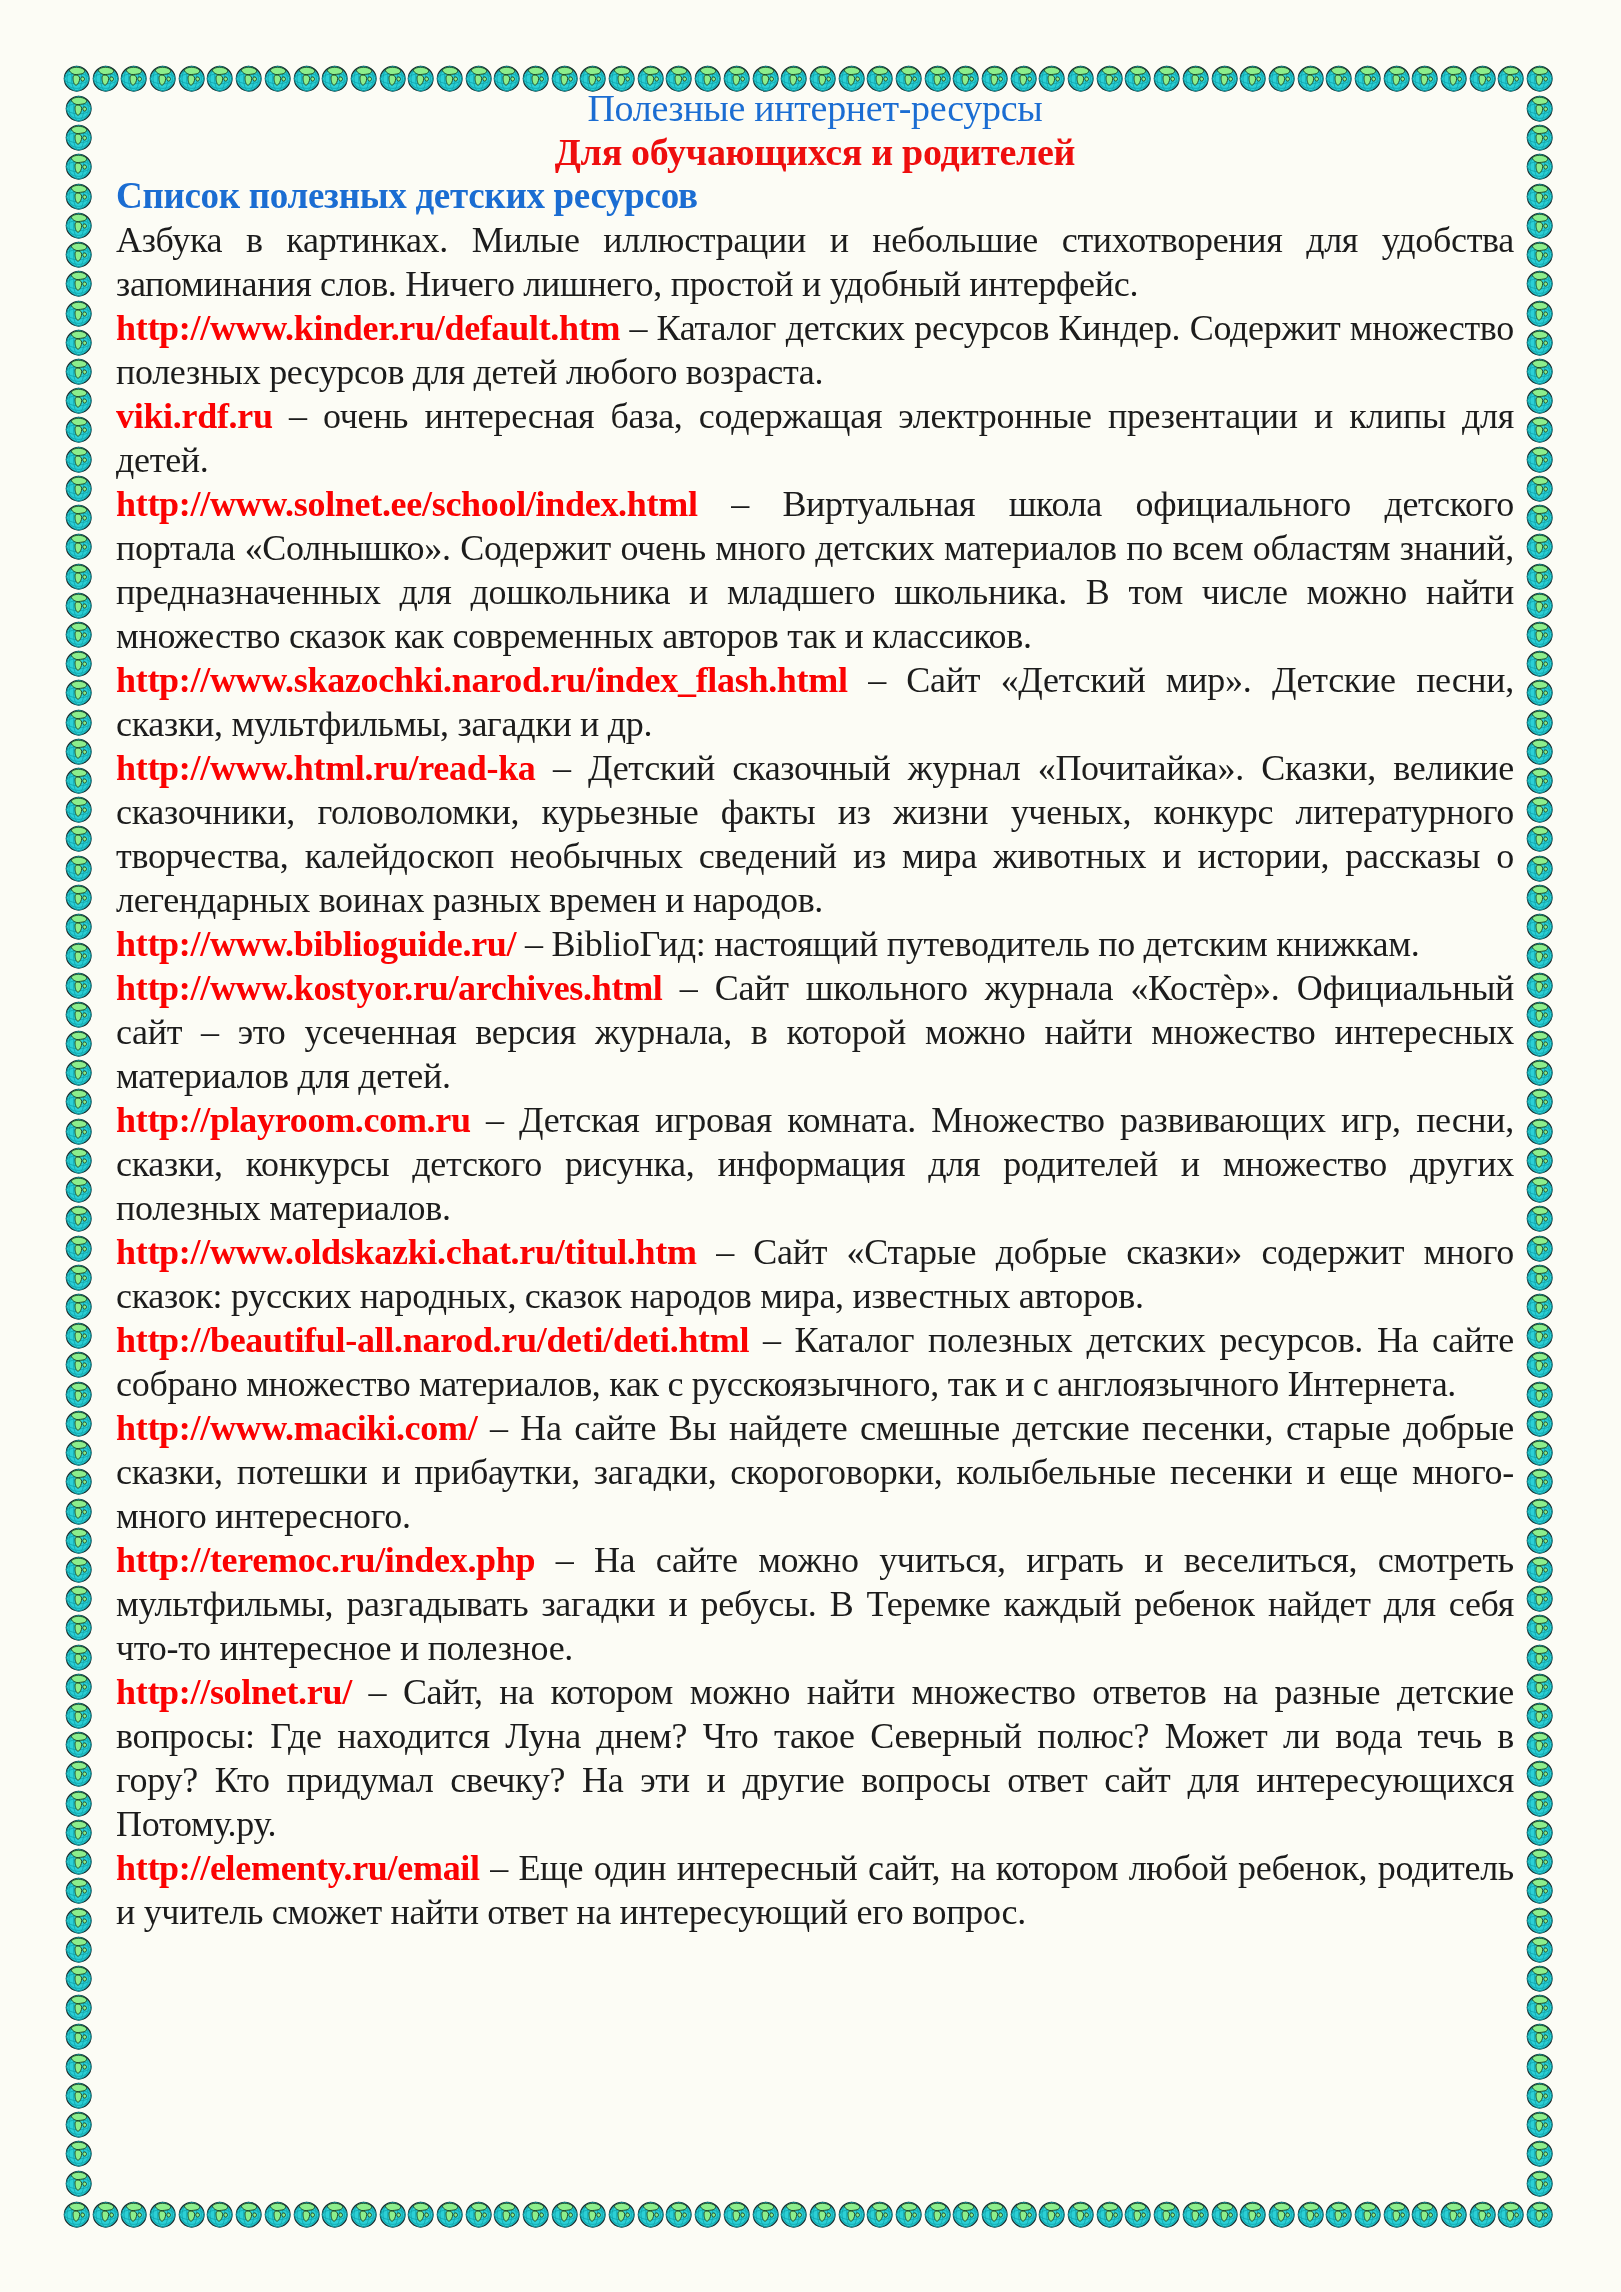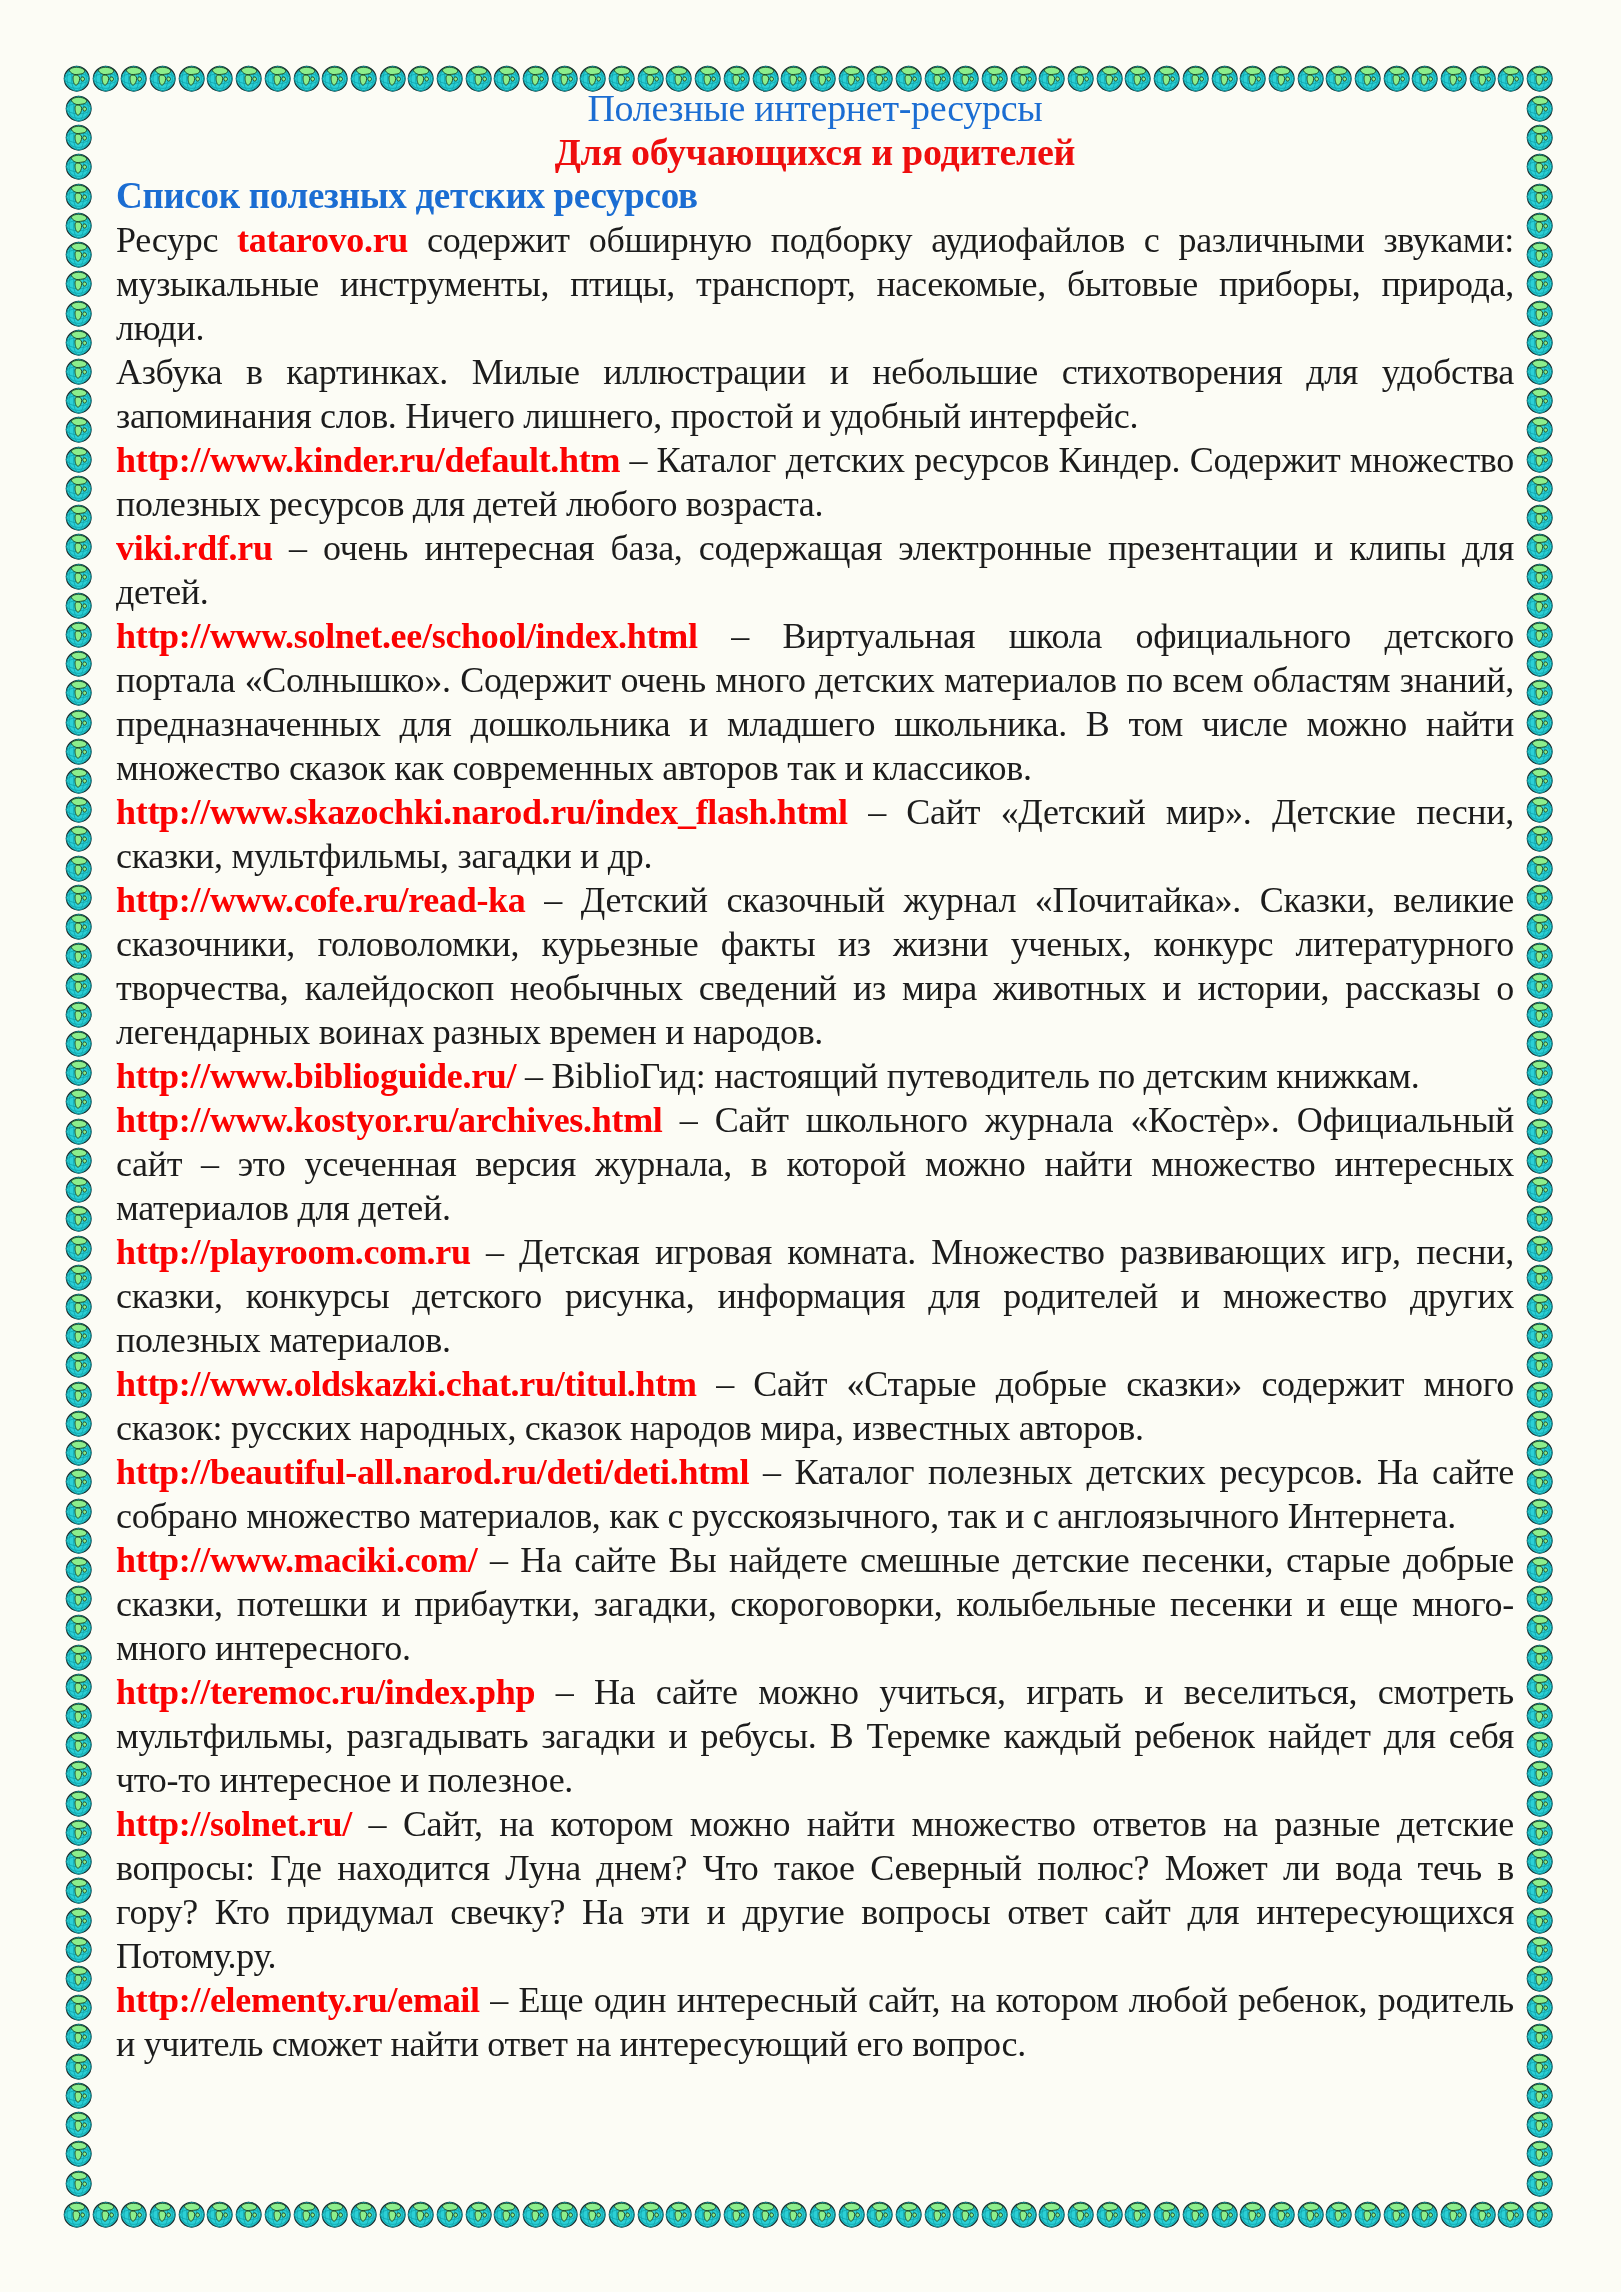--- a/index.html
+++ b/index.html
@@ -824,27 +824,26 @@
       <svg class="globe" viewBox="0 0 32 32">
         <use href="#globe-sym"></use>
       </svg>
     </div>
 
   <div class="content">
     <h1 class="title">Полезные интернет-ресурсы</h1>
     <h2 class="subtitle">Для обучающихся и родителей</h2>
     <h3 class="section-heading">Список полезных детских ресурсов</h3>
     <div id="paragraphs">
-        <p class="para"><span class="seg-plain">Ресурс </span><span class="seg-link">tatarovo.ru</span><span class="seg-plain"> содержит обширную подборку аудиофайлов с различными звуками: музыкальные инструменты, птицы, транспорт, насекомые, бытовые приборы, природа, люди.</span></p>
         <p class="para"><span class="seg-plain">Азбука в картинках. Милые иллюстрации и небольшие стихотворения для удобства запоминания слов. Ничего лишнего, простой и удобный интерфейс.</span></p>
         <p class="para"><span class="seg-link">http://www.kinder.ru/default.htm</span><span class="seg-plain"> – Каталог детских ресурсов Киндер. Содержит множество полезных ресурсов для детей любого возраста.</span></p>
         <p class="para"><span class="seg-link">viki.rdf.ru</span><span class="seg-plain"> – очень интересная база, содержащая электронные презентации и клипы для детей.</span></p>
         <p class="para"><span class="seg-link">http://www.solnet.ee/school/index.html</span><span class="seg-plain"> – Виртуальная школа официального детского портала «Солнышко». Содержит очень много детских материалов по всем областям знаний, предназначенных для дошкольника и младшего школьника. В том числе можно найти множество сказок как современных авторов так и классиков.</span></p>
         <p class="para"><span class="seg-link">http://www.skazochki.narod.ru/index_flash.html</span><span class="seg-plain"> – Сайт «Детский мир». Детские песни, сказки, мультфильмы, загадки и др.</span></p>
-        <p class="para"><span class="seg-link">http://www.cofe.ru/read-ka</span><span class="seg-plain"> – Детский сказочный журнал «Почитайка». Сказки, великие сказочники, головоломки, курьезные факты из жизни ученых, конкурс литературного творчества, калейдоскоп необычных сведений из мира животных и истории, рассказы о легендарных воинах разных времен и народов.</span></p>
+        <p class="para"><span class="seg-link">http://www.html.ru/read-ka</span><span class="seg-plain"> – Детский сказочный журнал «Почитайка». Сказки, великие сказочники, головоломки, курьезные факты из жизни ученых, конкурс литературного творчества, калейдоскоп необычных сведений из мира животных и истории, рассказы о легендарных воинах разных времен и народов.</span></p>
         <p class="para"><span class="seg-link">http://www.biblioguide.ru/</span><span class="seg-plain"> – BiblioГид: настоящий путеводитель по детским книжкам.</span></p>
         <p class="para"><span class="seg-link">http://www.kostyor.ru/archives.html</span><span class="seg-plain"> – Сайт школьного журнала «Костѐр». Официальный сайт – это усеченная версия журнала, в которой можно найти множество интересных материалов для детей.</span></p>
         <p class="para"><span class="seg-link">http://playroom.com.ru</span><span class="seg-plain"> – Детская игровая комната. Множество развивающих игр, песни, сказки, конкурсы детского рисунка, информация для родителей и множество других полезных материалов.</span></p>
         <p class="para"><span class="seg-link">http://www.oldskazki.chat.ru/titul.htm</span><span class="seg-plain"> – Сайт «Старые добрые сказки» содержит много сказок: русских народных, сказок народов мира, известных авторов.</span></p>
         <p class="para"><span class="seg-link">http://beautiful-all.narod.ru/deti/deti.html</span><span class="seg-plain"> – Каталог полезных детских ресурсов. На сайте собрано множество материалов, как с русскоязычного, так и с англоязычного Интернета.</span></p>
         <p class="para"><span class="seg-link">http://www.maciki.com/</span><span class="seg-plain"> – На сайте Вы найдете смешные детские песенки, старые добрые сказки, потешки и прибаутки, загадки, скороговорки, колыбельные песенки и еще много-много интересного.</span></p>
         <p class="para"><span class="seg-link">http://teremoc.ru/index.php</span><span class="seg-plain"> – На сайте можно учиться, играть и веселиться, смотреть мультфильмы, разгадывать загадки и ребусы. В Теремке каждый ребенок найдет для себя что-то интересное и полезное.</span></p>
         <p class="para"><span class="seg-link">http://solnet.ru/</span><span class="seg-plain"> – Сайт, на котором можно найти множество ответов на разные детские вопросы: Где находится Луна днем? Что такое Северный полюс? Может ли вода течь в гору? Кто придумал свечку? На эти и другие вопросы ответ сайт для интересующихся Потому.ру.</span></p>
         <p class="para"><span class="seg-link">http://elementy.ru/email</span><span class="seg-plain"> – Еще один интересный сайт, на котором любой ребенок, родитель и учитель сможет найти ответ на интересующий его вопрос.</span></p>
       </div>

